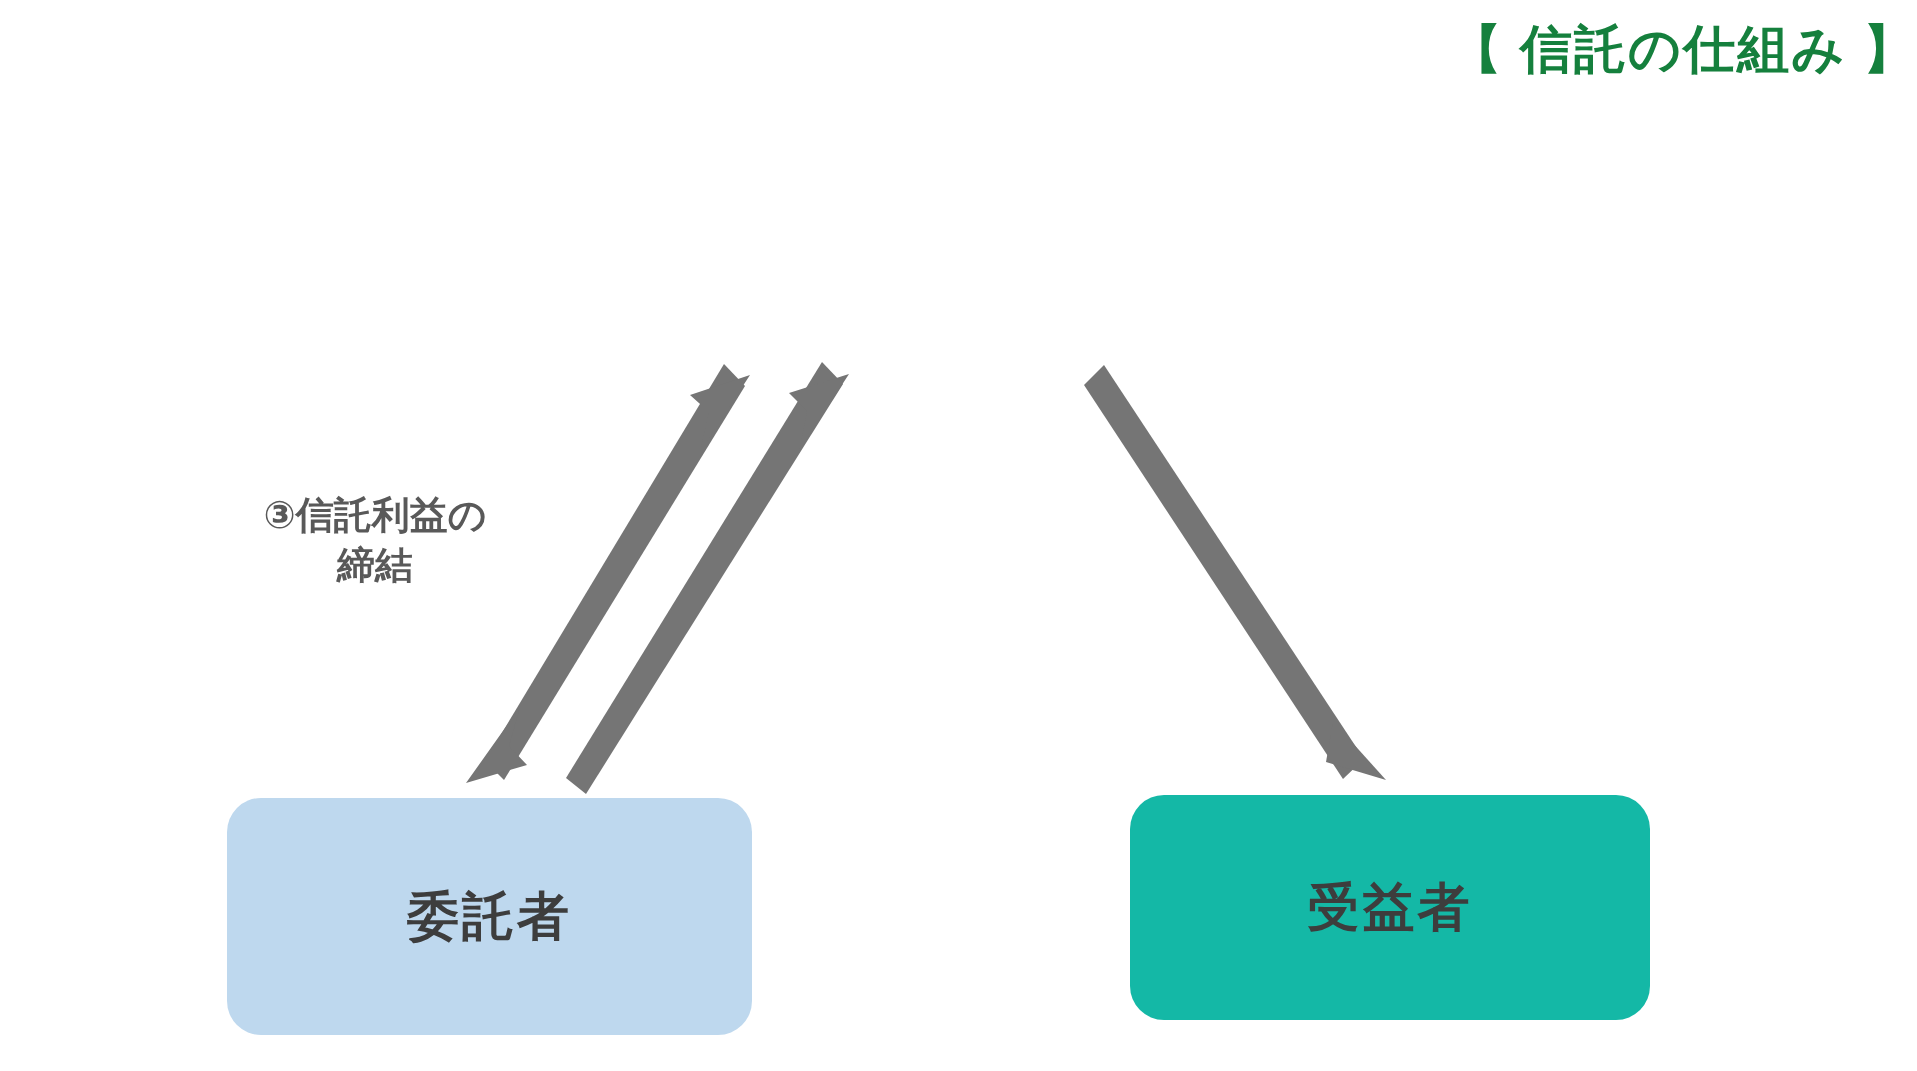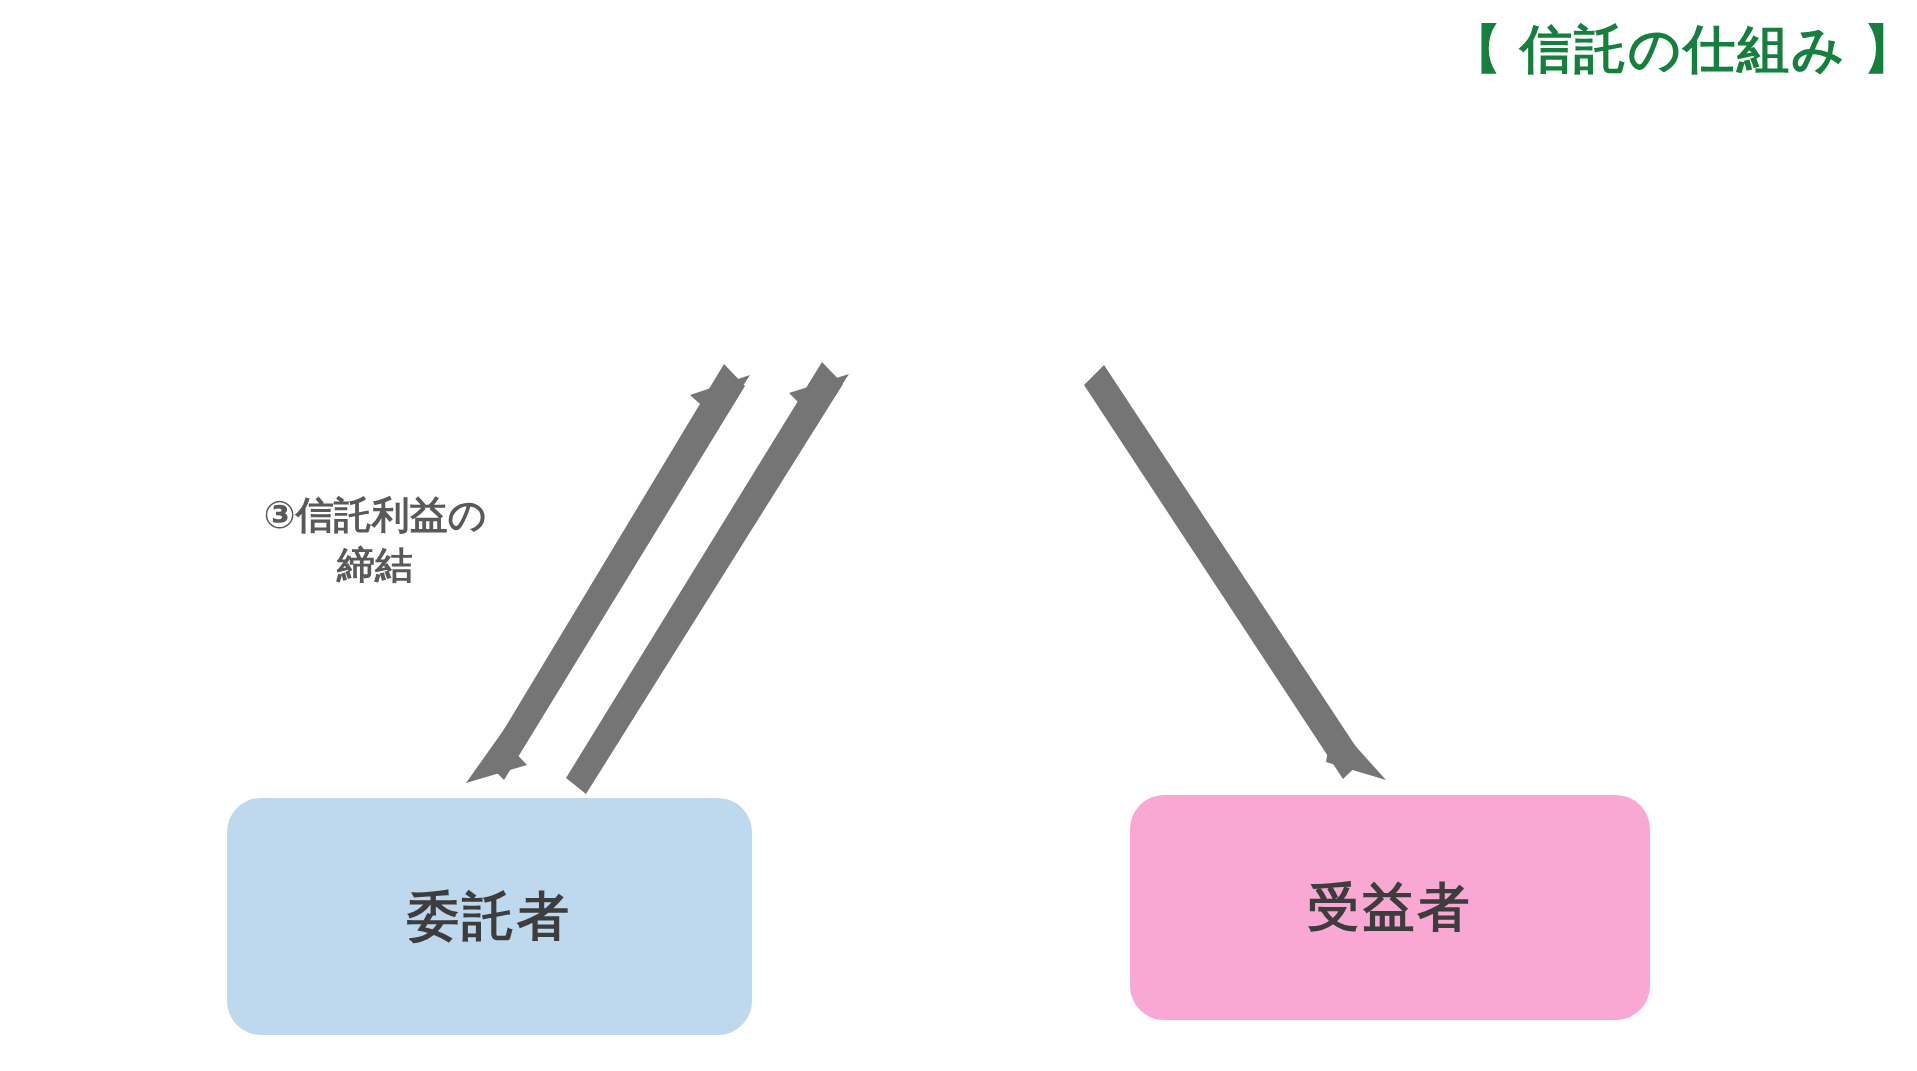--- a/index.html
+++ b/index.html
@@ -62,21 +62,21 @@
     top: 798px;
     width: 525px;
     height: 237px;
     background: #bed8ee;
   }
   #node-beneficiary {
     left: 1130px;
     top: 795px;
     width: 520px;
     height: 225px;
-    background: #f9a8d4;
+    background: #14b8a6;
   }
 
   
   #arrows-layer {
     position: absolute;
     left: 0;
     top: 0;
     width: 1917px;
     height: 1071px;
     pointer-events: none;

